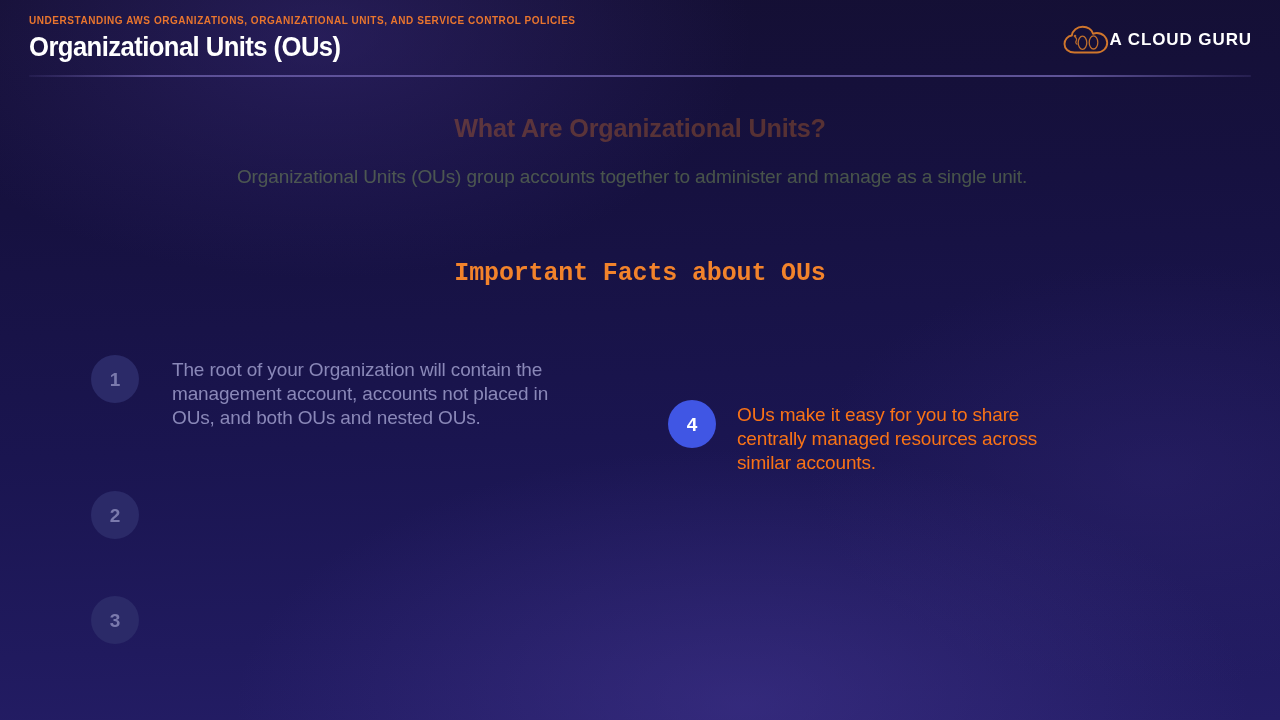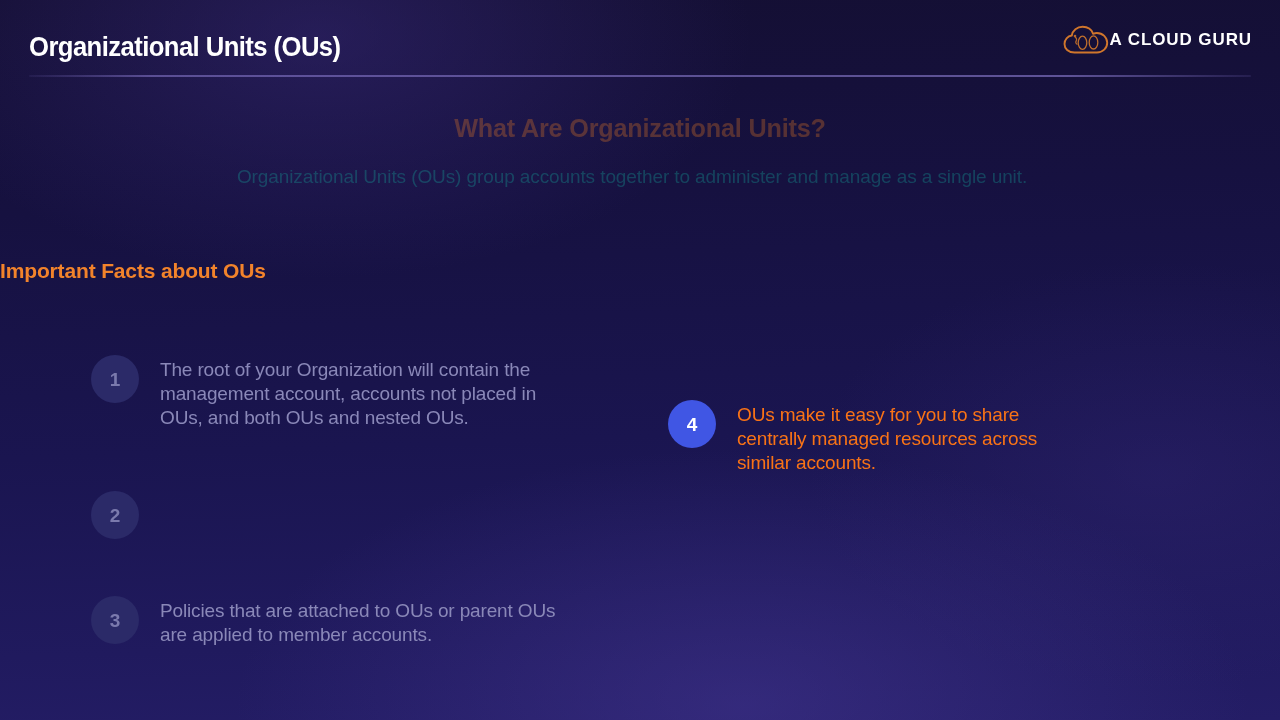--- a/index.html
+++ b/index.html
@@ -112,31 +112,33 @@
     color:#f07f22;
     transform:scaleX(.97);
   }
   .what-sub{
     position:absolute;
     left:0; right:16px; top:166px;
     text-align:center;
     font-size:19px;
     font-weight:normal;
     letter-spacing:-.1px;
-    color:#14b8a6;
+    color:#bef264;
   }
 
   
   .facts-title{
     position:absolute;
     left:0; right:0; top:259px;
-    font-size:21px;
+    text-align:center;
+    font-size:25px;
     font-weight:bold;
     letter-spacing:-.15px;
     color:#f2832b;
+    font-family:Liberation Mono, monospace;
   }
 
   
   .fact{
     position:absolute;
     display:flex;
     align-items:flex-start;
     gap:21px;
   }
   .fact-num{
@@ -159,20 +161,21 @@
     padding-top:3px;
   }
 
   
   .fact.is-dim .fact-num{
     background:#2b2a68;
     color:#7b7aad;
   }
   .fact.is-dim .fact-text{
     color:#8a88b8;
+    margin-left:12px;
   }
 
   
   .fact.is-active .fact-num{
     background:#4056e4;
     color:#ffffff;
     box-shadow:0 0 0 0 rgba(64,86,228,0);
   }
   .fact.is-active .fact-text{
     color:#f97316;
@@ -188,20 +191,21 @@
 
 <div class="bg-base"></div>
 <div class="bg-glow-top"></div>
 <div class="bg-glow-right"></div>
 <div class="bg-glow-bottom"></div>
 
 <div class="stage">
 
   <div class="header">
 
+    <div class="eyebrow">UNDERSTANDING AWS ORGANIZATIONS, ORGANIZATIONAL UNITS, AND SERVICE CONTROL POLICIES</div>
 
     <div class="slide-title">Organizational Units (OUs)</div>
 
     <div class="brand">
       <svg class="brand-mark" viewBox="0 0 46 30">
         <path d="M11.5 27.5 C5.2 27.5 1.5 23.6 1.5 18.9 C1.5 14.6 4.6 11.1 8.8 10.5 C9.6 5.4 14.1 1.8 19.6 1.8 C24.4 1.8 28.6 4.7 30.2 8.8 C31.3 8.3 32.6 8.0 33.9 8.0 C39.7 8.0 44.2 12.4 44.2 17.8 C44.2 23.2 39.7 27.5 33.9 27.5 Z" fill="none" stroke="#d0762c" stroke-width="1.9" stroke-linejoin="round"></path>
         <ellipse cx="19.5" cy="17.8" rx="4.3" ry="6.6" fill="none" stroke="#c06f2c" stroke-width="1.3"></ellipse>
         <ellipse cx="30.5" cy="17.4" rx="4.3" ry="6.6" fill="none" stroke="#c06f2c" stroke-width="1.3"></ellipse>
         <path d="M12.3 12.4 c1.4 .7 1.6 2.3 .9 3.5 c-.7 1.2 -.3 2.6 .8 3.3" fill="none" stroke="#b9682a" stroke-width="1.2" stroke-linecap="round"></path>
         <circle cx="12.0" cy="11.0" r="1.3" fill="#b9682a"></circle>
@@ -223,21 +227,20 @@
     <div class="fact-num">1</div>
     <div class="fact-text">The root of your Organization will contain the management account, accounts not placed in OUs, and both OUs and nested OUs.</div>
   </div>
 
   <div class="fact is-dim" id="fact-2">
     <div class="fact-num">2</div>
   </div>
 
   <div class="fact is-dim" id="fact-3">
     <div class="fact-num">3</div>
-    <div class="fact-text">Policies that are attached to OUs or parent OUs are applied to member accounts.</div>
   </div>
 
   <div class="fact is-active" id="fact-4">
     <div class="fact-num">4</div>
     <div class="fact-text">OUs make it easy for you to share centrally managed resources across similar accounts.</div>
   </div>
 
 </div>
 
 </body></html>

